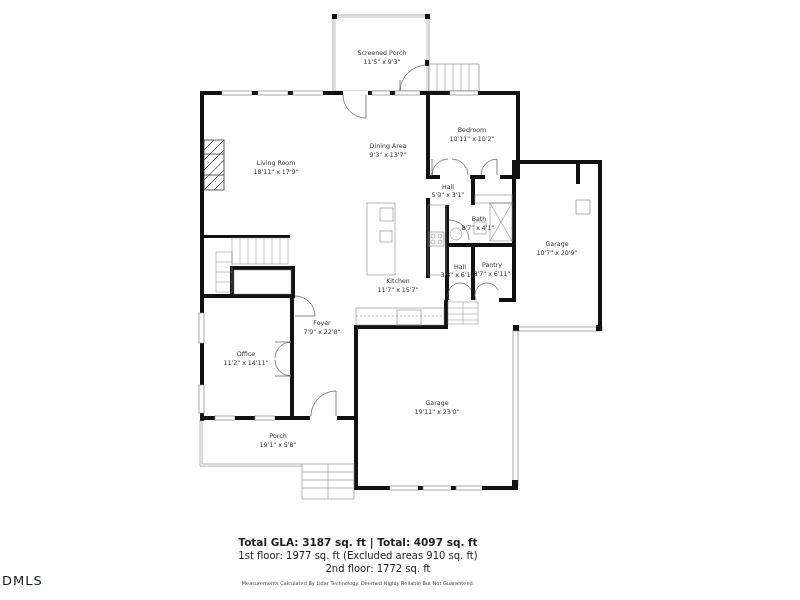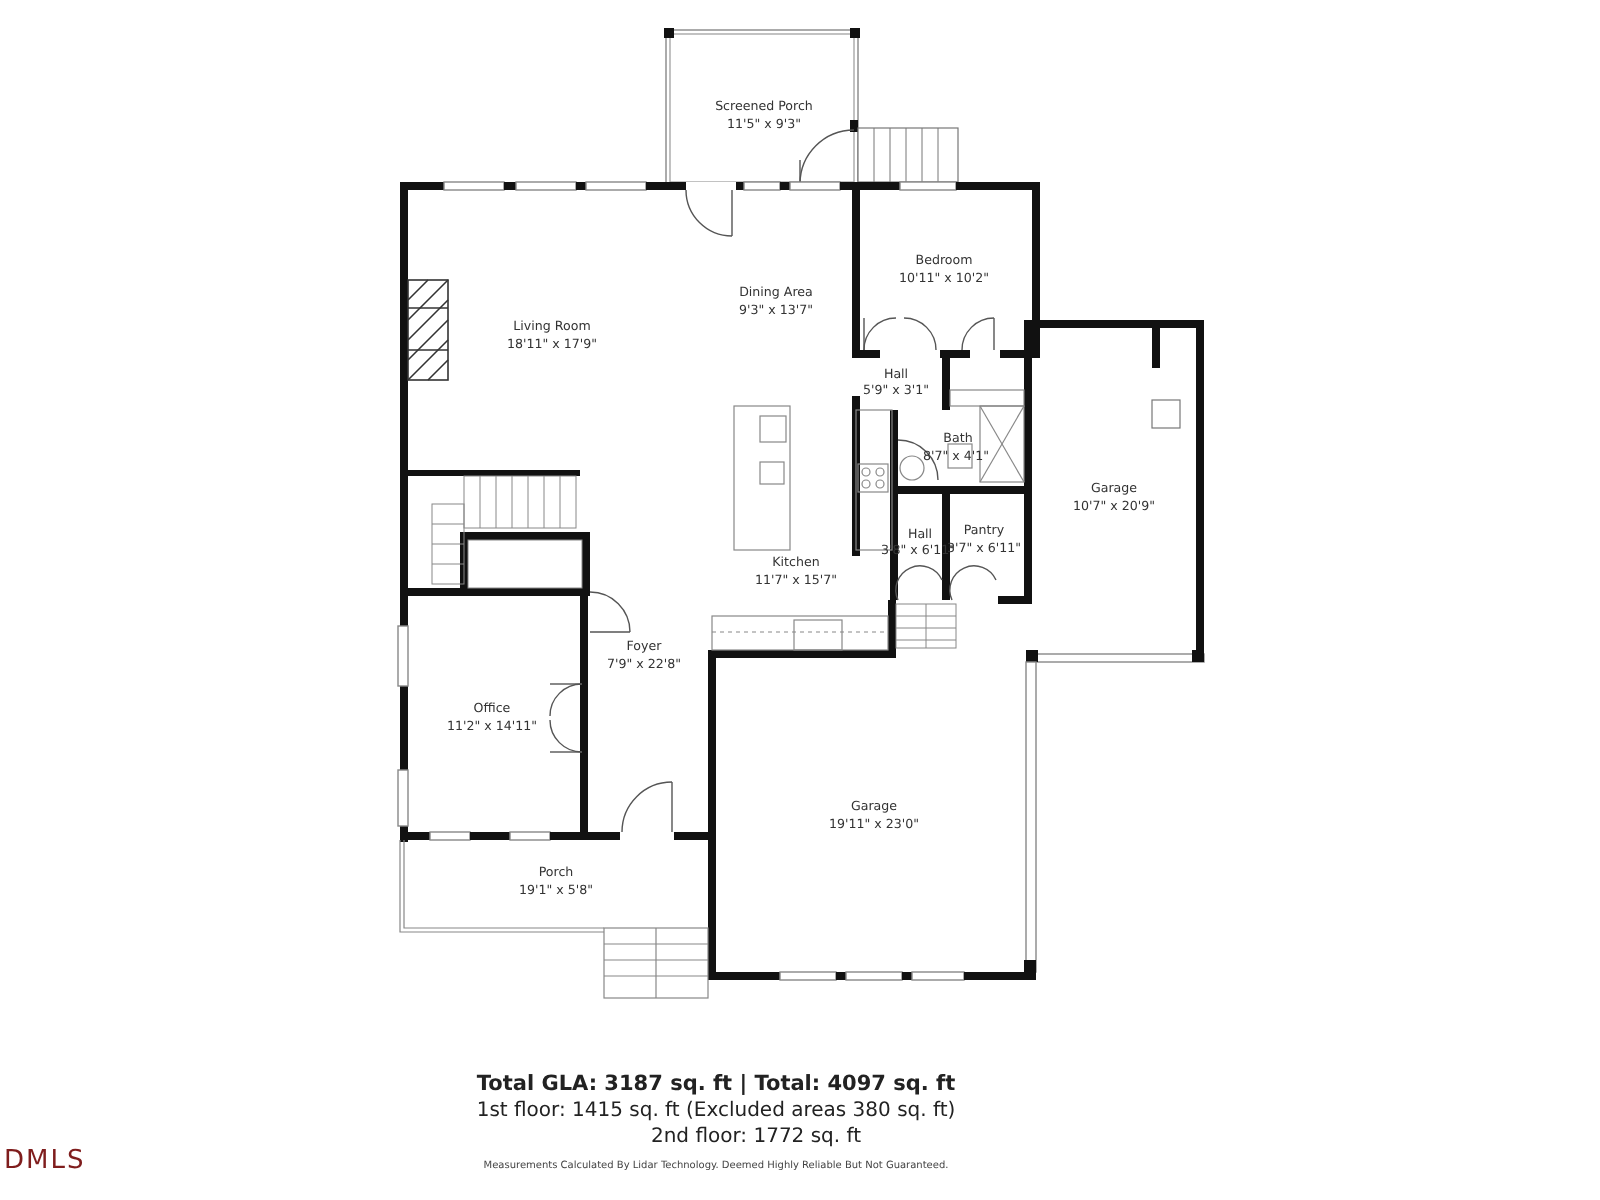--- a/index.html
+++ b/index.html
@@ -8,21 +8,21 @@
   .room-label { font-family: "DejaVu Sans", sans-serif; font-size: 6.3px; fill: #333; text-anchor: middle; }
   .wall { fill: #111; }
   .win { fill: #fff; stroke: #888; stroke-width: 0.7; }
   .door { stroke: #555; stroke-width: 0.7; fill: none; }
   .hatch { stroke: #333; stroke-width: 0.8; fill: none; }
   .summary { position: absolute; left: 0; width: 716px; text-align: center; color: #222; font-family: "DejaVu Sans", sans-serif; }
   .s-total { top: 536px; font-size: 10.5px; font-weight: bold; }
   .s-first { top: 550px; font-size: 10px; }
   .s-second { top: 563px; font-size: 10px; margin-left: 20px; }
   .s-note { top: 580px; font-size: 5px; color: #444; }
-  .mls { position: absolute; left: 2px; top: 573px; font-size: 13px; color: #7f1d1d; letter-spacing: 1px; font-family: "DejaVu Sans", sans-serif; }
+  .mls { position: absolute; left: 2px; top: 573px; font-size: 13px; color: #0f172a; letter-spacing: 1px; font-family: "DejaVu Sans", sans-serif; }
 </style>
 </head>
 <body>
 
 <svg id="plan" viewBox="0 0 800 600" xmlns="http://www.w3.org/2000/svg">
 
   <g>
     <rect x="333" y="15" width="96" height="78" class="win"></rect>
     <rect x="335" y="17" width="92" height="74" fill="#fff" stroke="#999" stroke-width="0.6"></rect>
     <rect x="332" y="14" width="5" height="5" class="wall"></rect>
@@ -229,16 +229,16 @@
     <text class="room-label" x="246" y="356">Office</text>
     <text class="room-label" x="246" y="365">11'2" x 14'11"</text>
     <text class="room-label" x="437" y="405">Garage</text>
     <text class="room-label" x="437" y="414">19'11" x 23'0"</text>
     <text class="room-label" x="278" y="438">Porch</text>
     <text class="room-label" x="278" y="447">19'1" x 5'8"</text>
   </g>
 </svg>
 
 <div class="summary s-total">Total GLA: 3187 sq. ft | Total: 4097 sq. ft</div>
-<div class="summary s-first">1st floor: 1415 sq. ft (Excluded areas 380 sq. ft)</div>
+<div class="summary s-first">1st floor: 1977 sq. ft (Excluded areas 910 sq. ft)</div>
 <div class="summary s-second">2nd floor: 1772 sq. ft</div>
 <div class="summary s-note">Measurements Calculated By Lidar Technology. Deemed Highly Reliable But Not Guaranteed.</div>
 <div class="mls">DMLS</div>
 
 </body></html>

